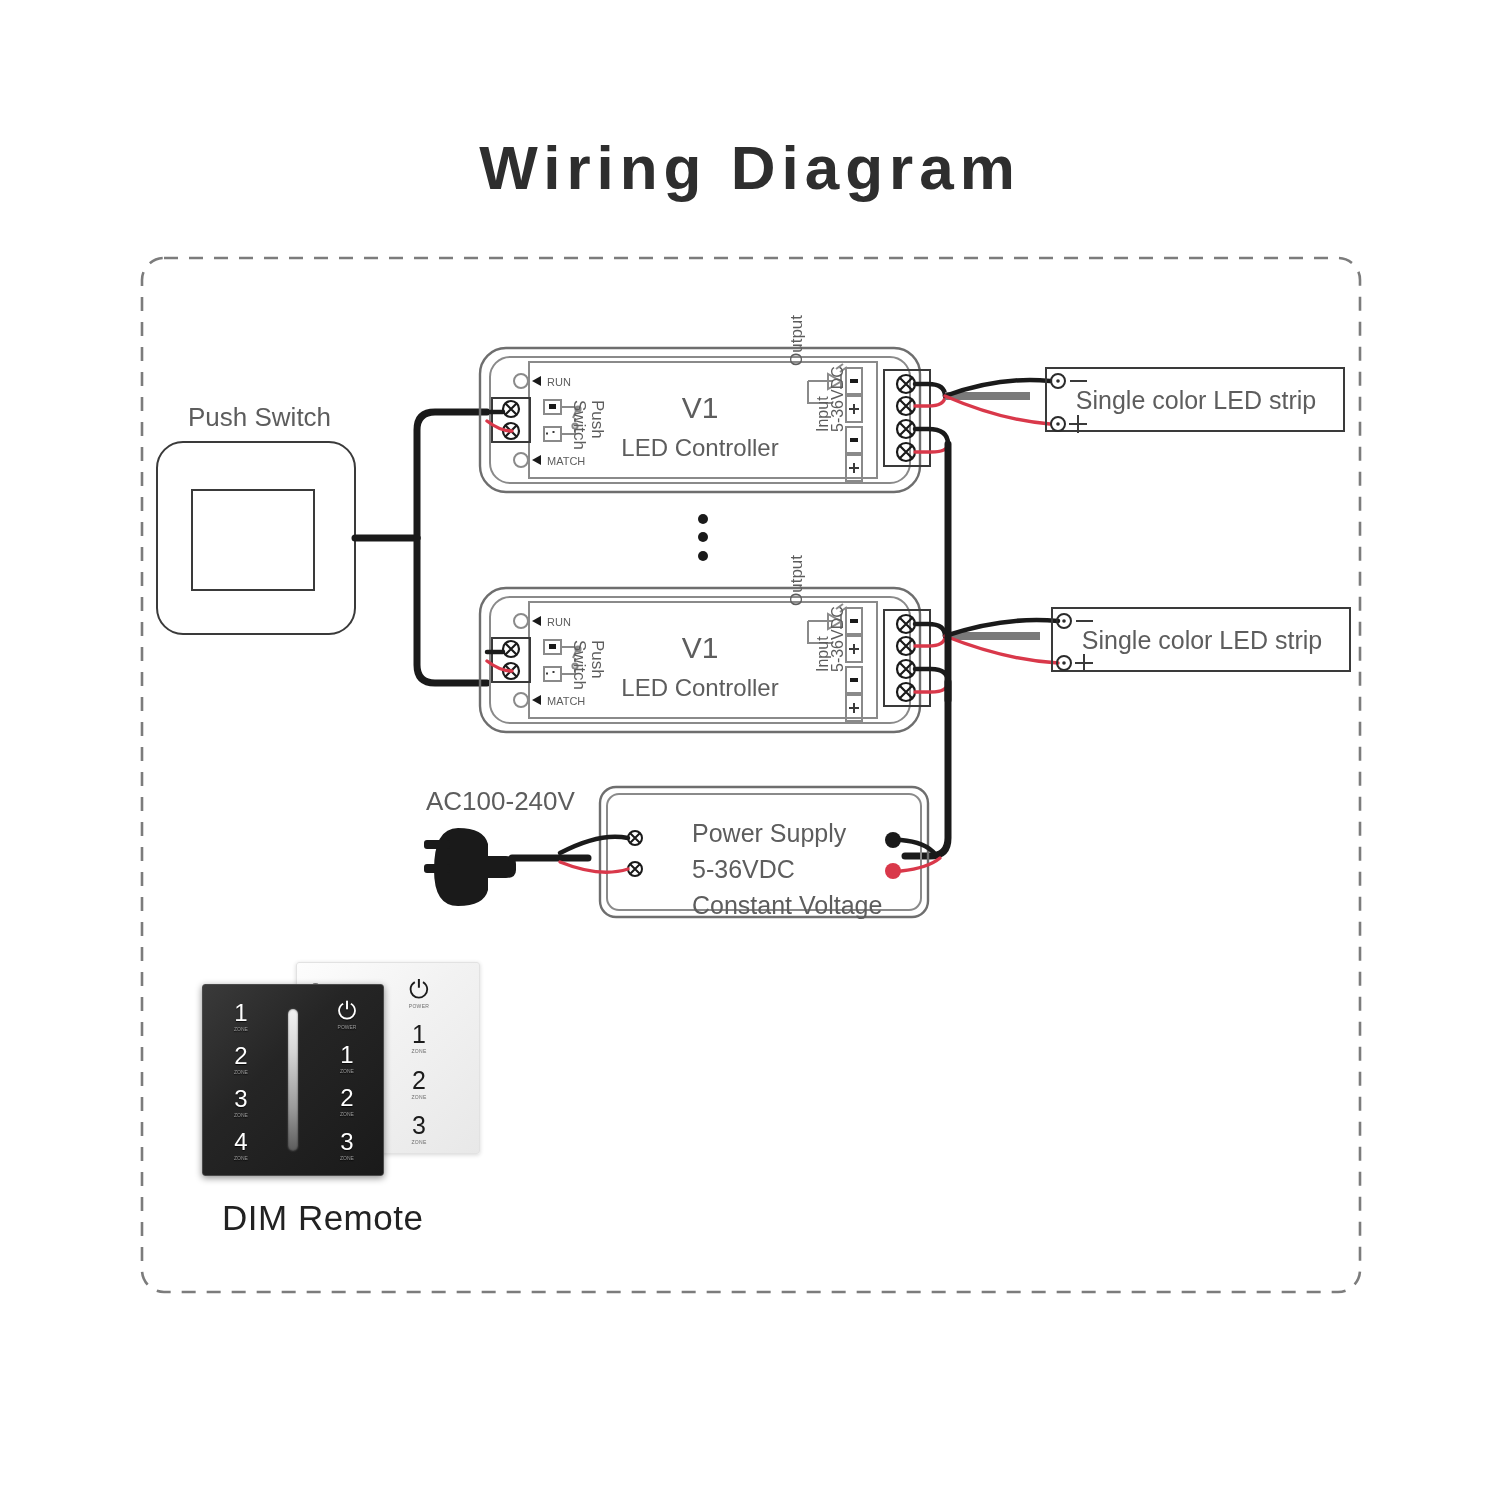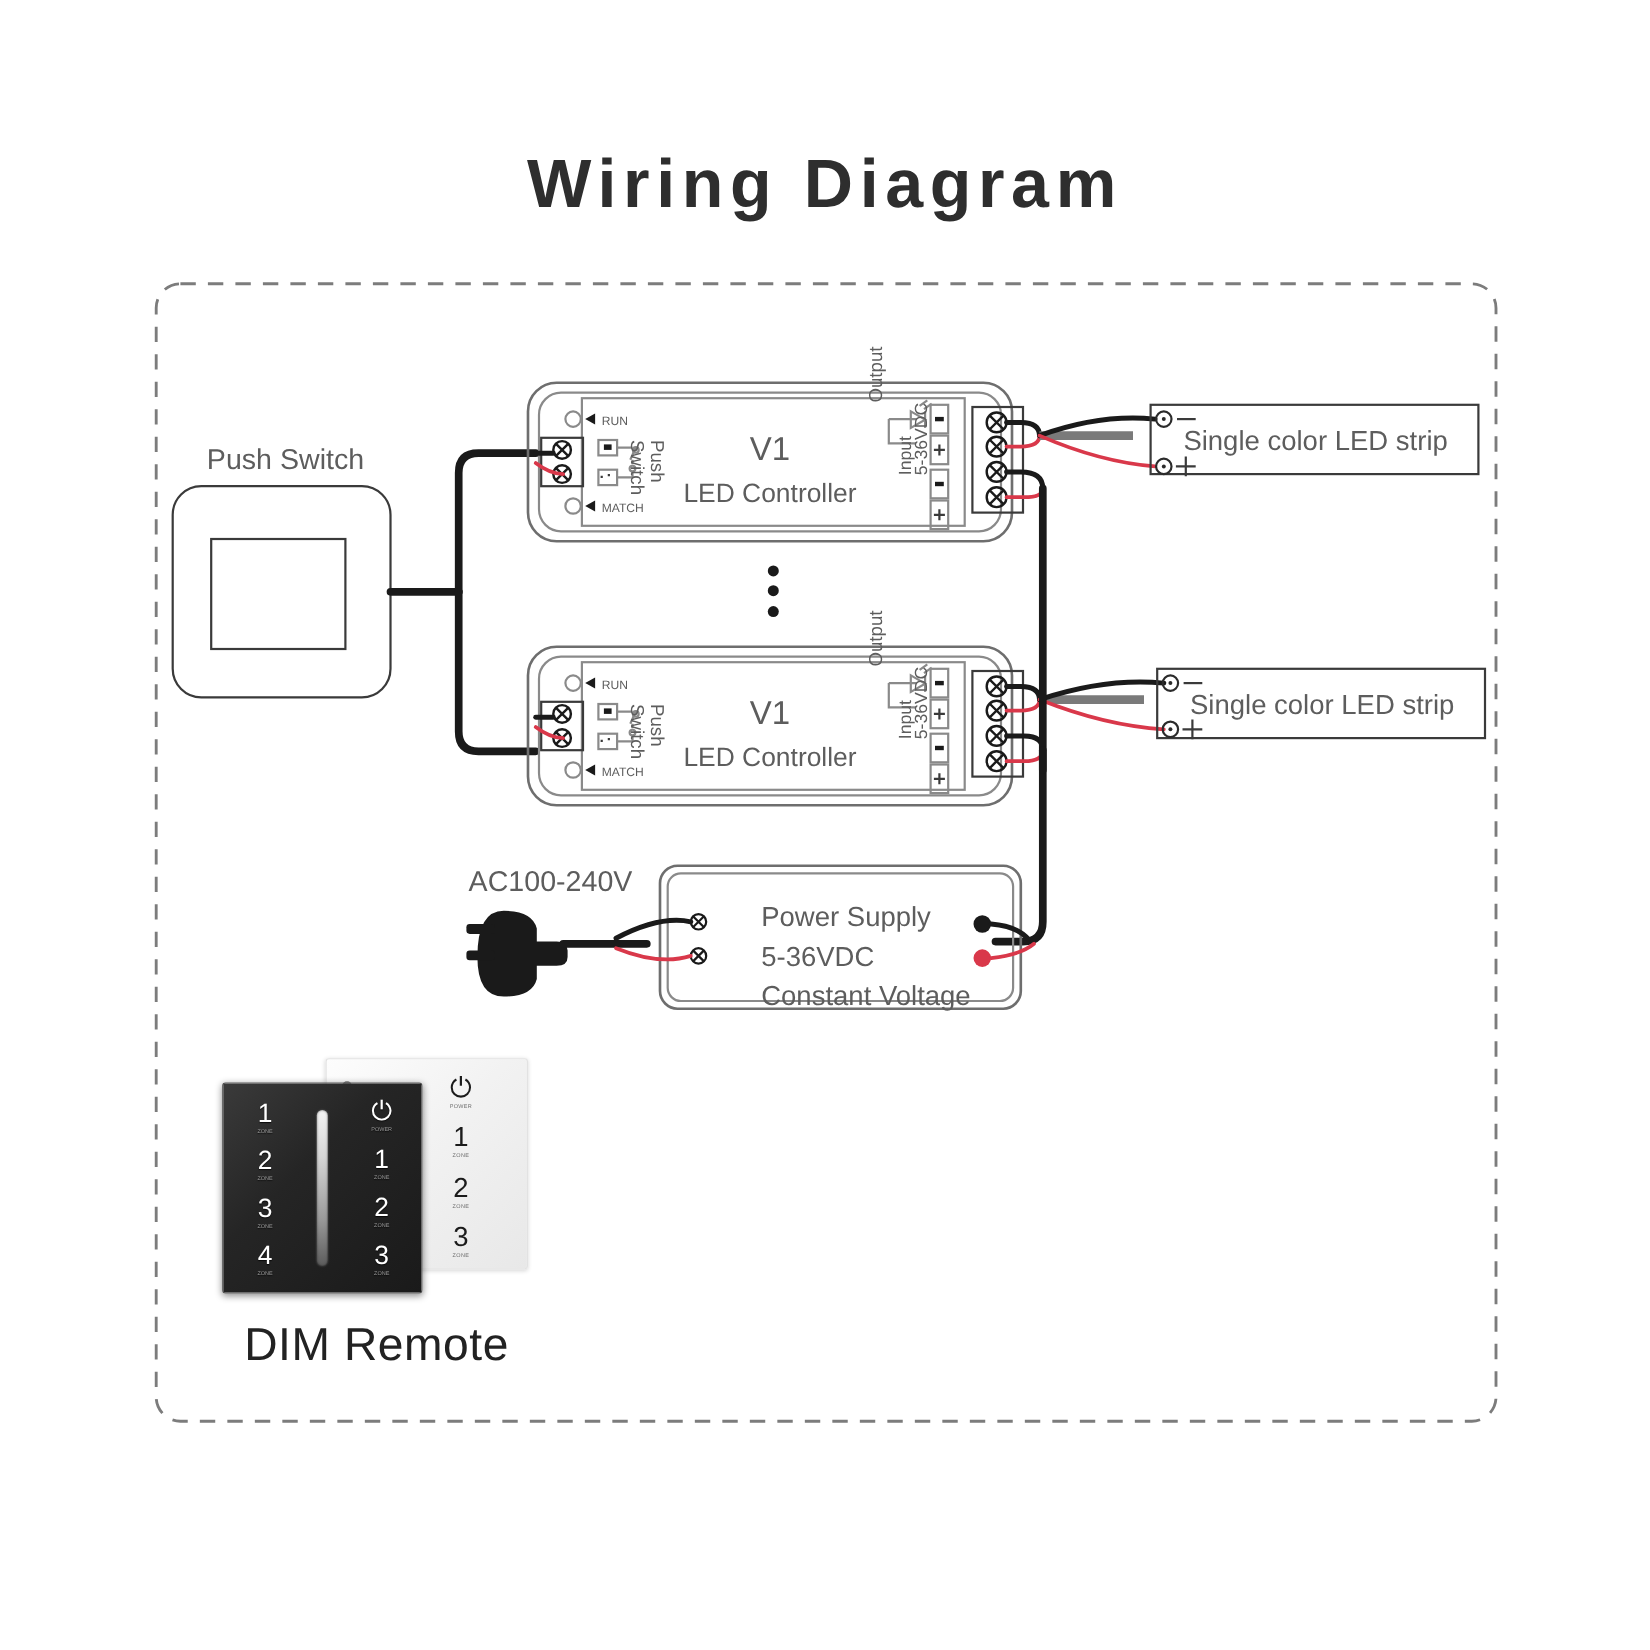--- a/index.html
+++ b/index.html
@@ -73,21 +73,21 @@
   .panel-black .slider{
     position:absolute;left:50%;margin-left:-5px;top:24px;width:10px;height:142px;
     border-radius:5px;
     background:linear-gradient(to bottom,#f4f4f4 0%,#d6d6d6 30%,#9a9a9a 70%,#5c5c5c 100%);
     box-shadow:inset 0 0 2px rgba(0,0,0,.6),0 0 2px rgba(255,255,255,.25);
   }
   .pwr-ico{display:inline-block;line-height:1;}
 
   .remote-label{
     position:absolute;left:222px;top:1198px;
-    font-size:42px;color:#222;letter-spacing:.5px;
+    font-size:35px;color:#222;letter-spacing:.5px;
   }
 </style>
 </head>
 <body>
 
 <div id="stage">
 
   <div class="title">Wiring Diagram</div>
 
   <svg id="vec" viewBox="0 0 1500 1500">

